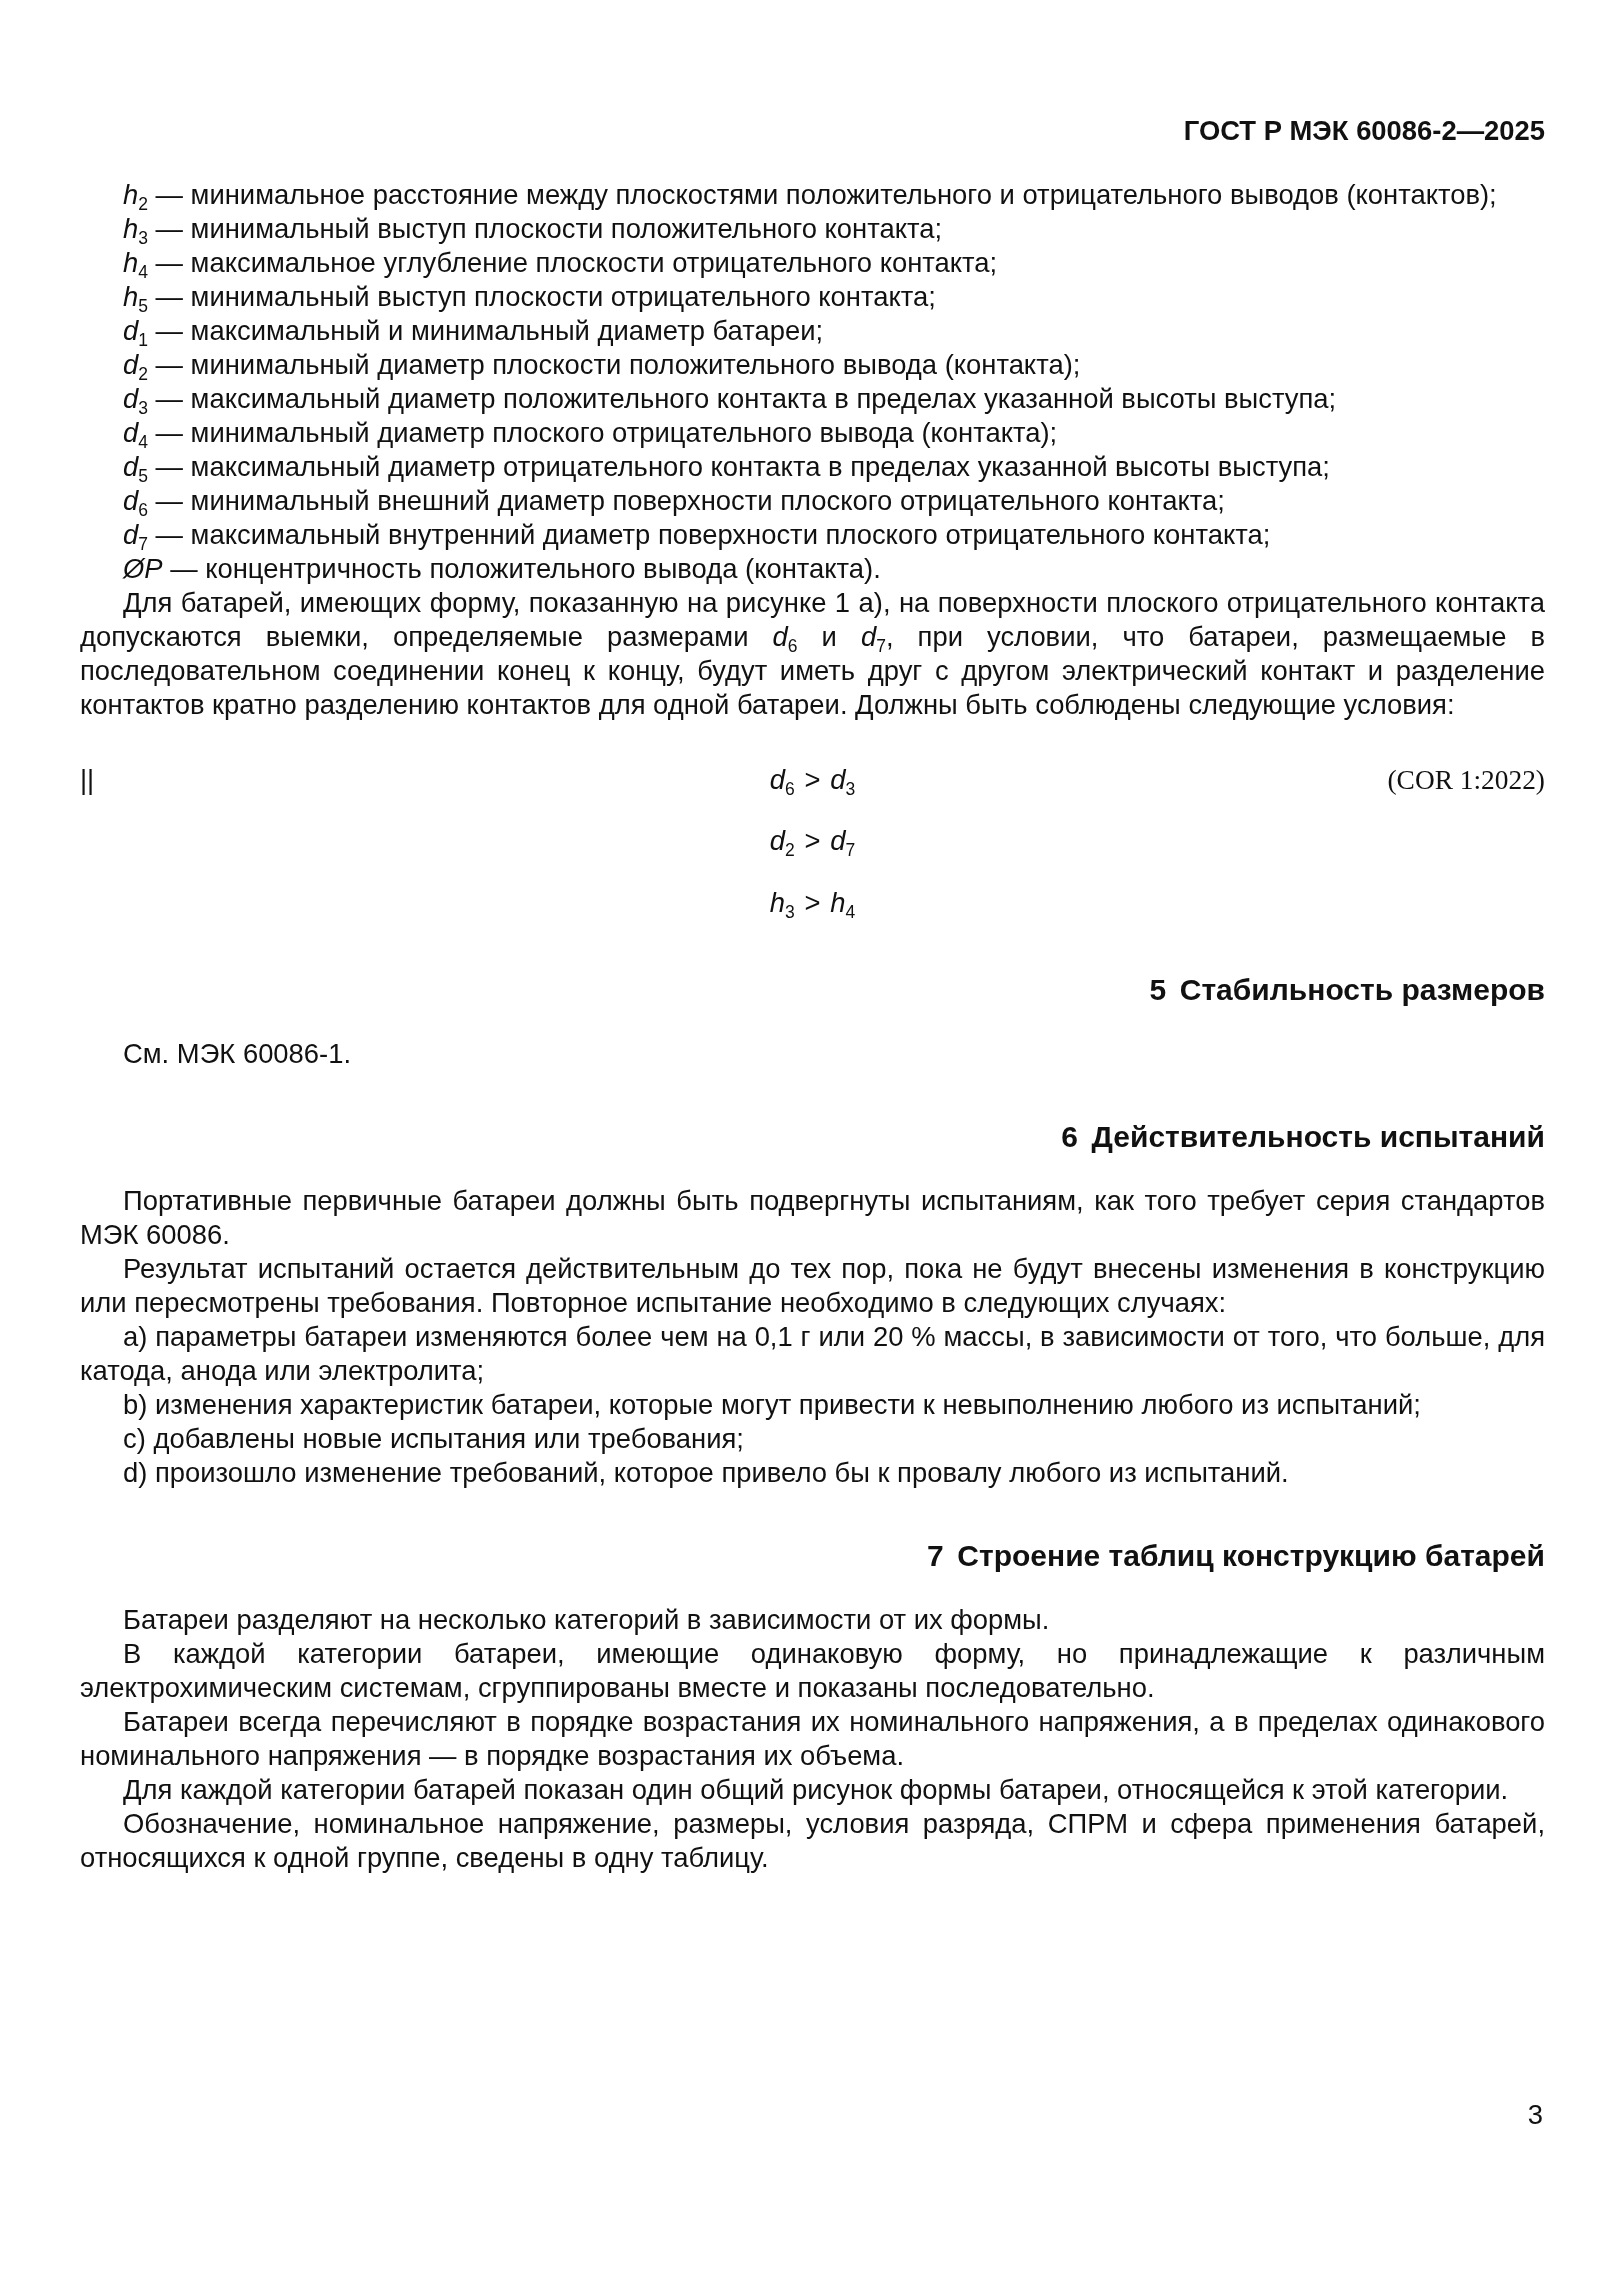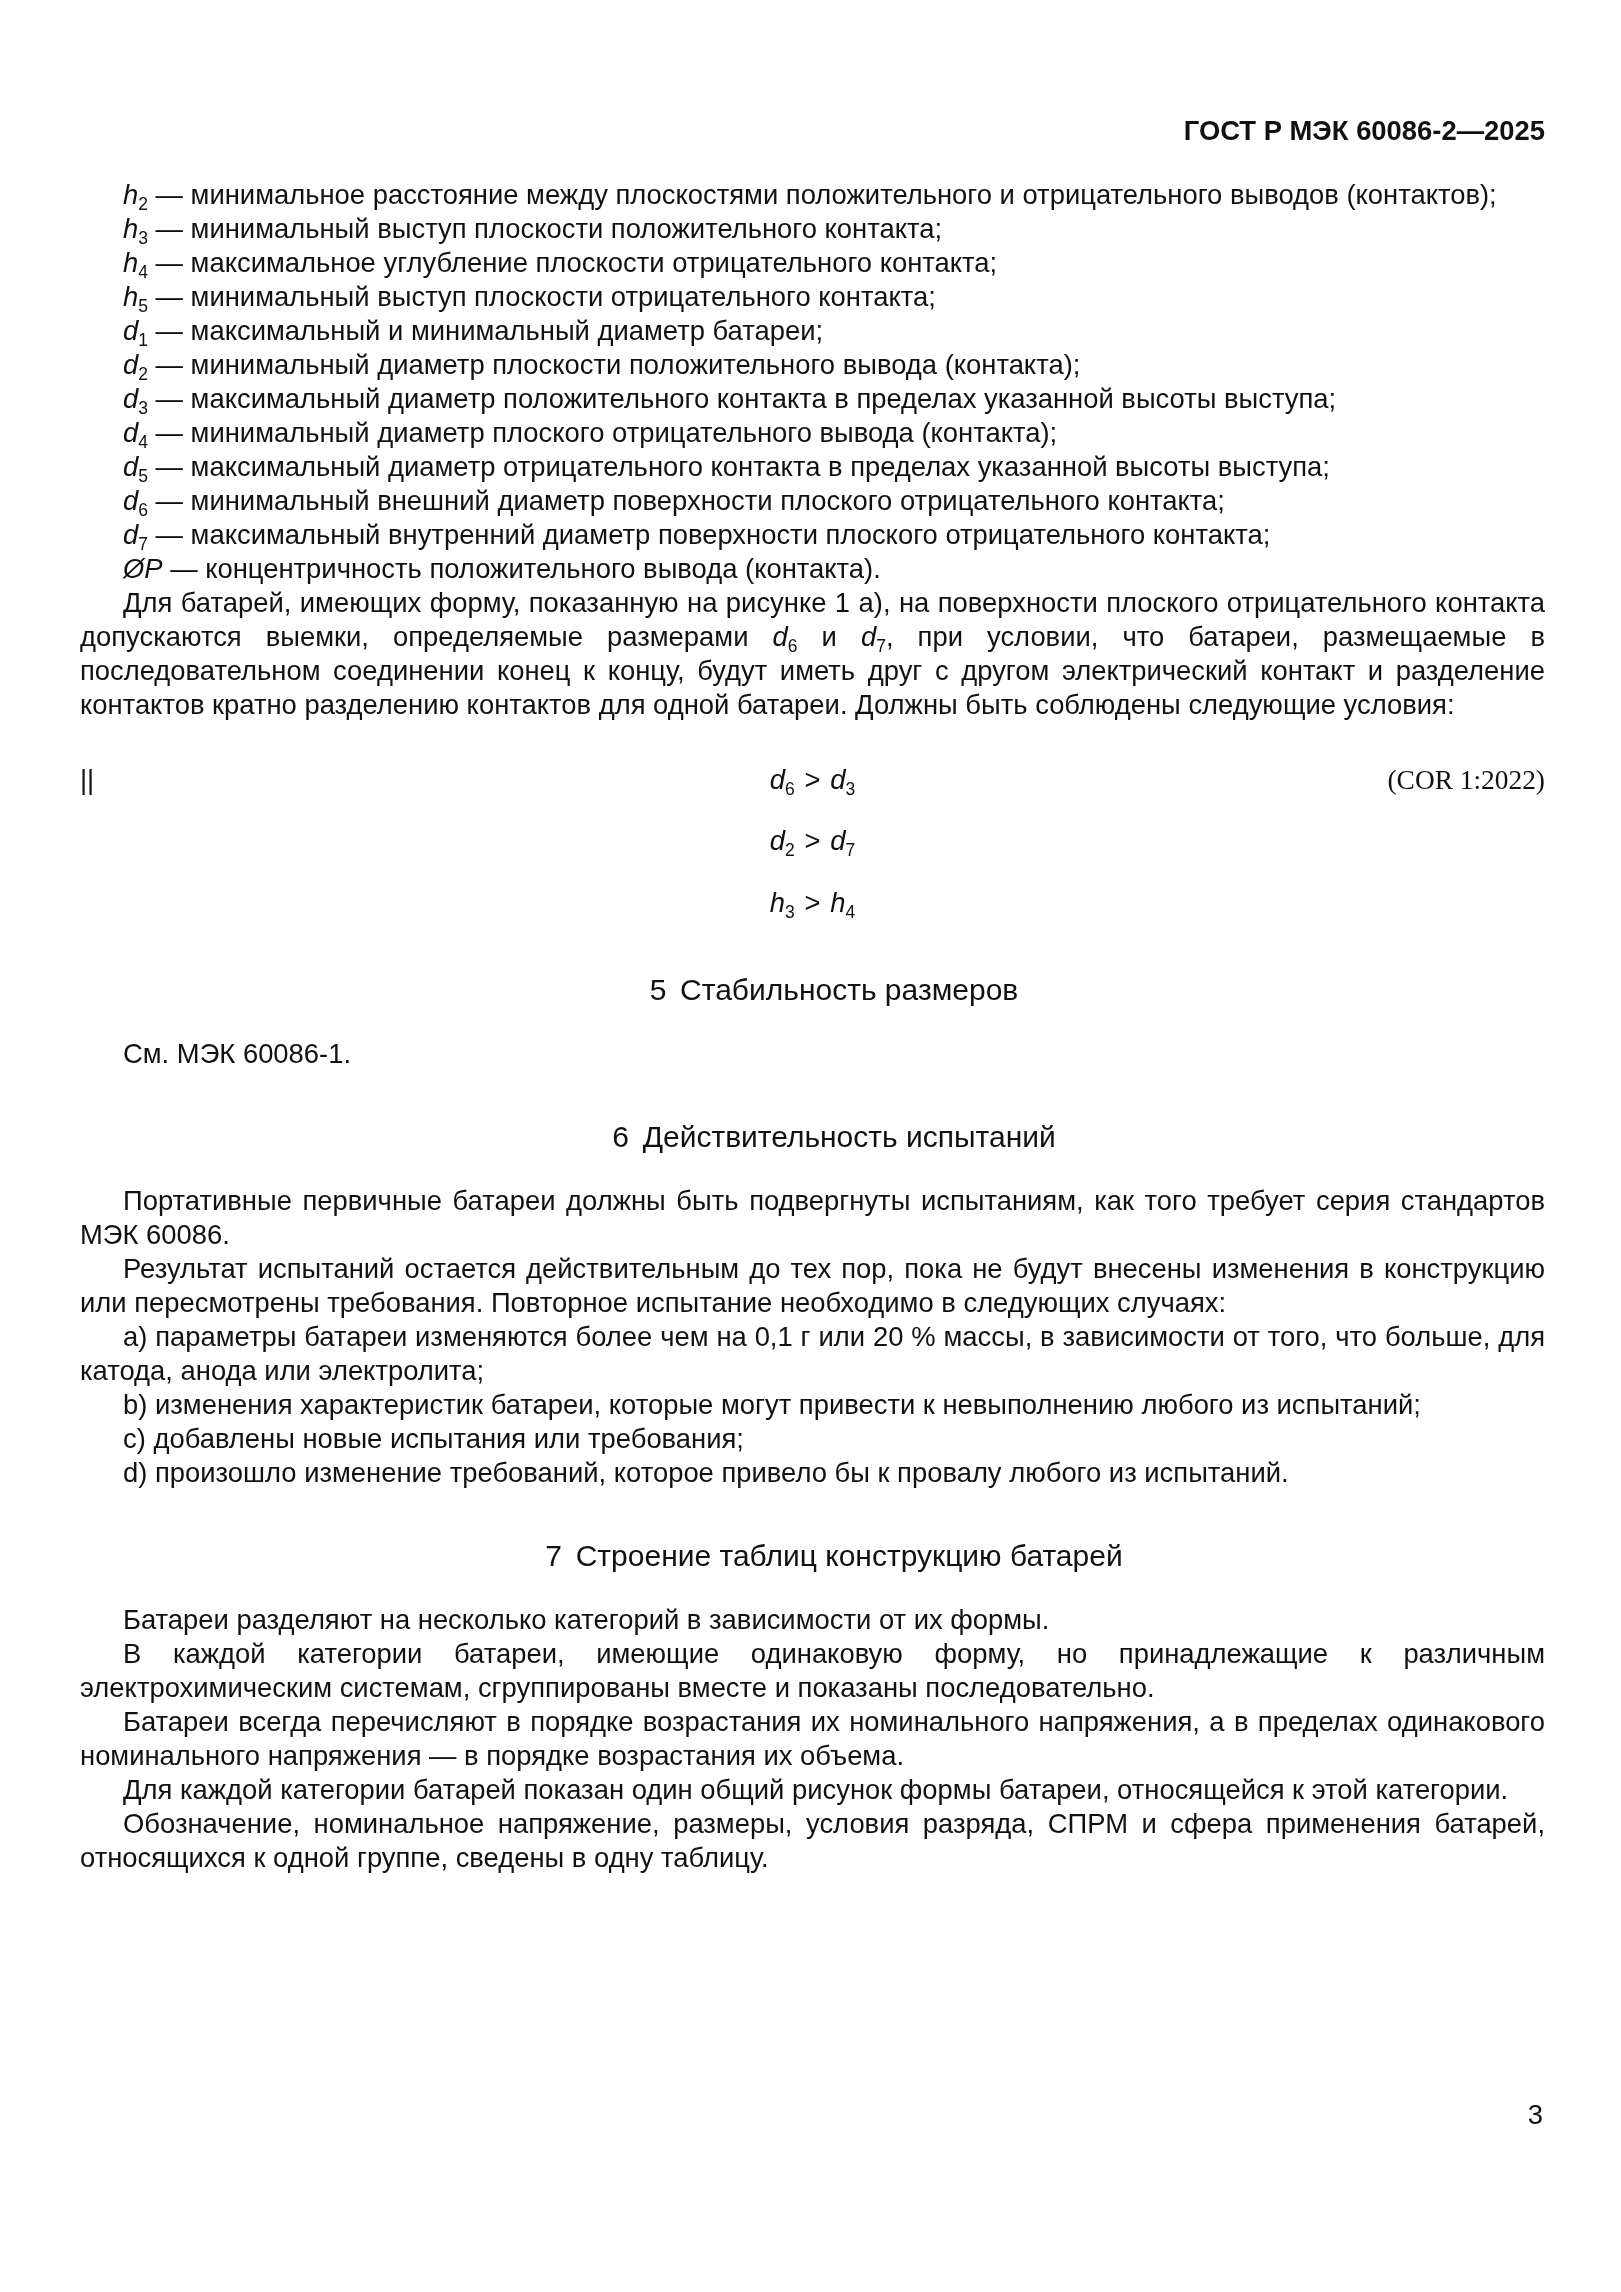--- a/index.html
+++ b/index.html
@@ -38,24 +38,24 @@
   }
   p i, .fx i { font-style: italic; }
   sub {
     font-style: normal;
     font-size: 64%;
     line-height: 0;
   }
   .sec {
     font-size: 30px;
     line-height: 37px;
-    font-weight: normal;
+    font-weight: bold;
     margin: 47px 0 29px 0;
     padding-left: 43px;
-    text-align: center;
+    text-align: right;
   }
   .sec .sec-title { margin-left: 13.7px; }
   .formula-row {
     position: relative;
     text-align: center;
     font-size: 27.4px;
     line-height: 34px;
     margin: 27.4px 0;
   }
   .formula-row.first { margin-top: 41px; }

